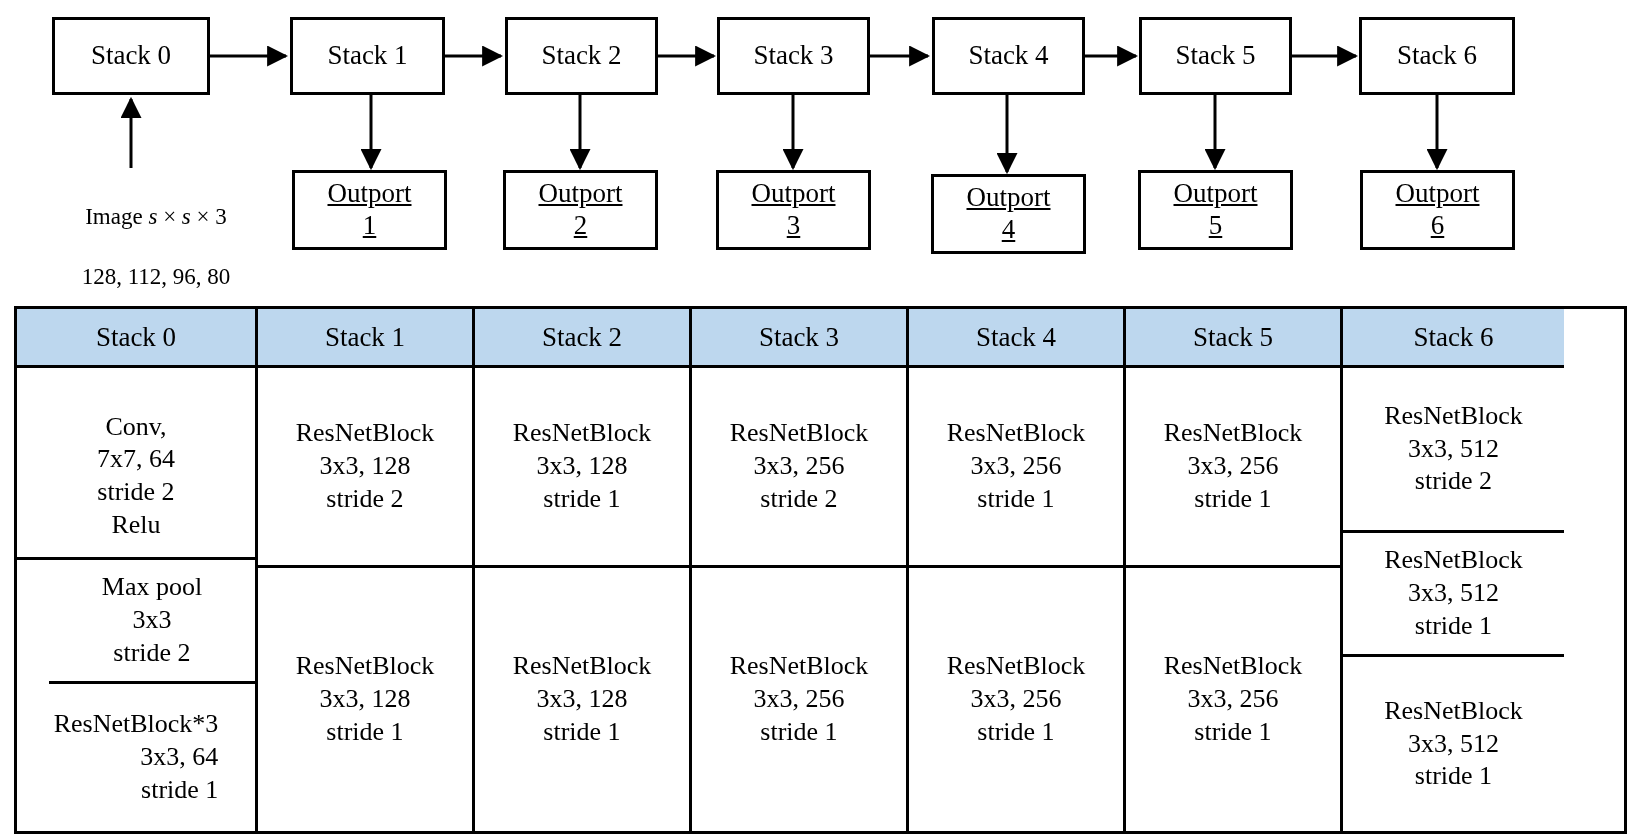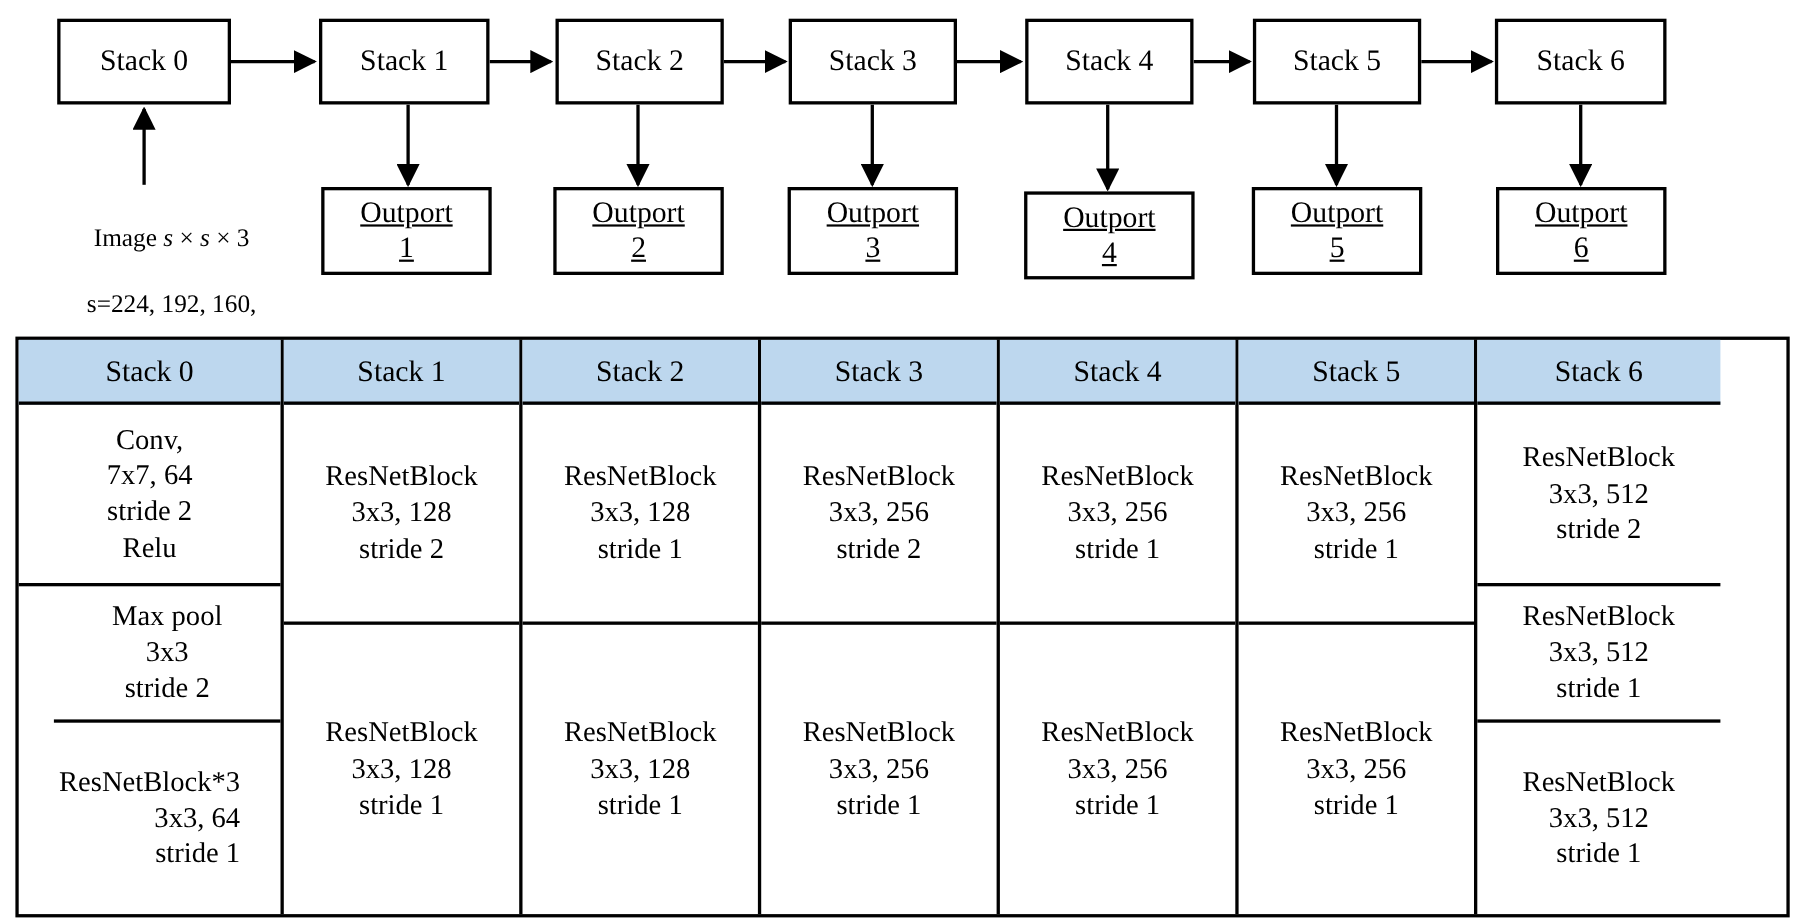--- a/index.html
+++ b/index.html
@@ -89,21 +89,21 @@
     text-align: center;
     font-size: 26px;
     line-height: 1.26;
     white-space: pre-line;
     padding: 2px 4px;
     min-height: 0;
   }
   .cell:last-child { border-bottom: none; }
 
   
-  .s0-r0 { flex: 0 0 165px; }
+  .s0-r0 { flex: 0 0 165px; margin-top: 27px; }
   .s0-r1 { flex: 0 0 124px; margin-left: 32px; }
   .s0-r2 { flex: 1 1 auto; text-align: right; }
 
   
   .sn-r0 { flex: 0 0 200px; }
   .sn-r1 { flex: 1 1 auto; }
 
   
   .s6-r0 { flex: 0 0 165px; }
   .s6-r1 { flex: 0 0 124px; }
@@ -162,21 +162,20 @@
 3</div>
     <div class="node outport-node" style="left:931px; top:174px; width:155px;">Outport
 4</div>
     <div class="node outport-node" style="left:1138px; top:170px; width:155px;">Outport
 5</div>
     <div class="node outport-node" style="left:1360px; top:170px; width:155px;">Outport
 6</div>
 
     <div class="img-label">
       <div><span>Image </span><span class="ital">s</span><span> × </span><span class="ital">s</span><span> × 3</span></div>
-      <div>s=224, 192, 160,</div>
       <div>128, 112, 96, 80</div>
     </div>
   </div>
 
   <div class="arch-table">
 
     <div class="col col-w0">
       <div class="col-head">Stack 0</div>
       <div class="col-body">
         <div class="cell s0-r0">Conv,

